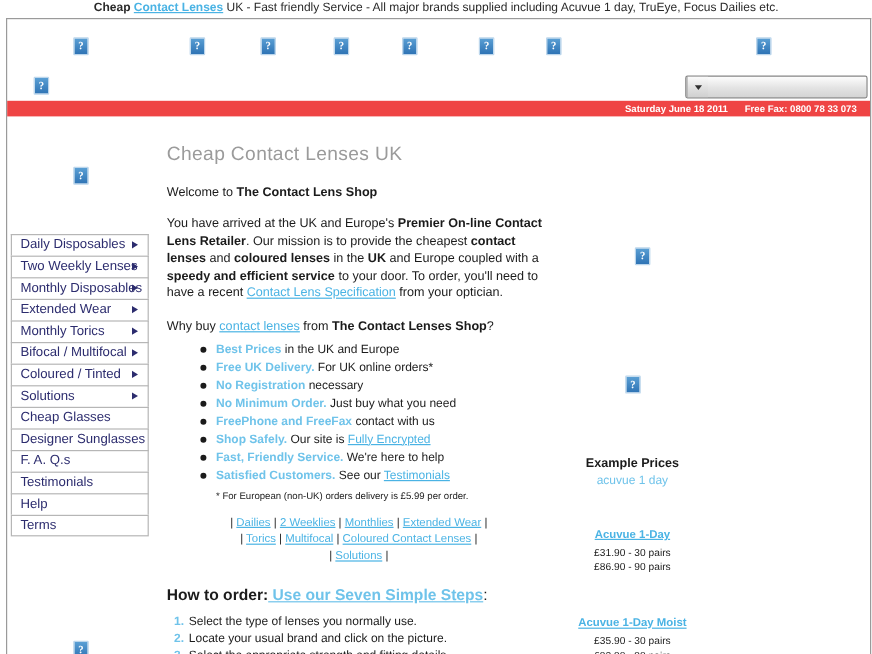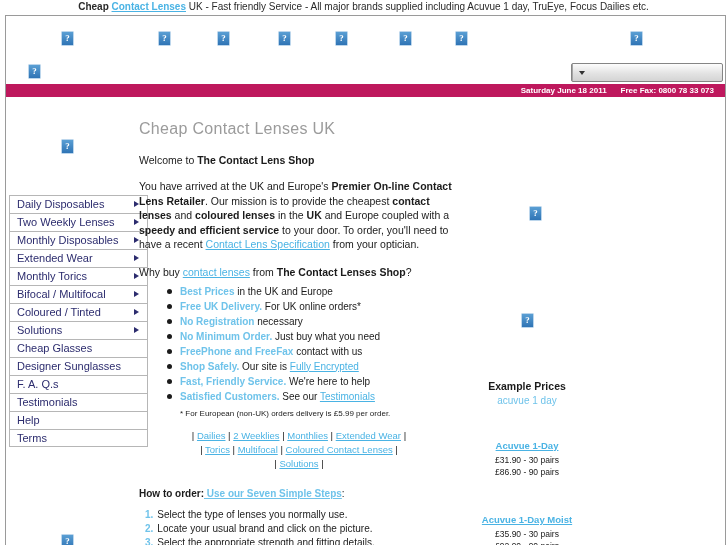--- a/index.html
+++ b/index.html
@@ -106,38 +106,38 @@
     border-top: 4px solid #303030;
   }
 
   
   .infobar {
     position: absolute;
     left: 6px;
     top: 84px;
     width: 719px;
     height: 13px;
-    background: #be185d;
+    background: #ef4444;
     color: #ffffff;
     font-size: 8px;
     font-weight: bold;
     line-height: 13px;
     text-align: right;
     white-space: nowrap;
   }
   .infobar span { display: inline-block; }
   .infobar .date { margin-right: 14px; }
   .infobar .fax { margin-right: 11px; }
 
   
   .sidebar {
     position: absolute;
     left: 9px;
     top: 195px;
-    width: 139px;
+    width: 115px;
   }
   .navitem {
     position: relative;
     height: 18px;
     box-sizing: border-box;
     border: 1px solid #b6b6b6;
     border-bottom: none;
     background: #ffffff;
     font-size: 11px;
     color: #2c2c6e;
@@ -232,21 +232,21 @@
   .linkrows {
     text-align: center;
     font-size: 9.5px;
     color: #1b1b1b;
     margin: 10px 0 0 0;
     line-height: 14px;
   }
   .linkrows a { color: #4ab3e4; text-decoration: underline; }
 
   .howto {
-    font-size: 10px;
+    font-size: 13px;
     margin: 17px 0 0 0;
     color: #1b1b1b;
   }
   .howto b { font-weight: bold; }
   .howto .steps { color: #6fc3ea; font-weight: bold; }
 
   ol.steps {
     list-style: none;
     counter-reset: st;
     margin: 9px 0 0 0;

